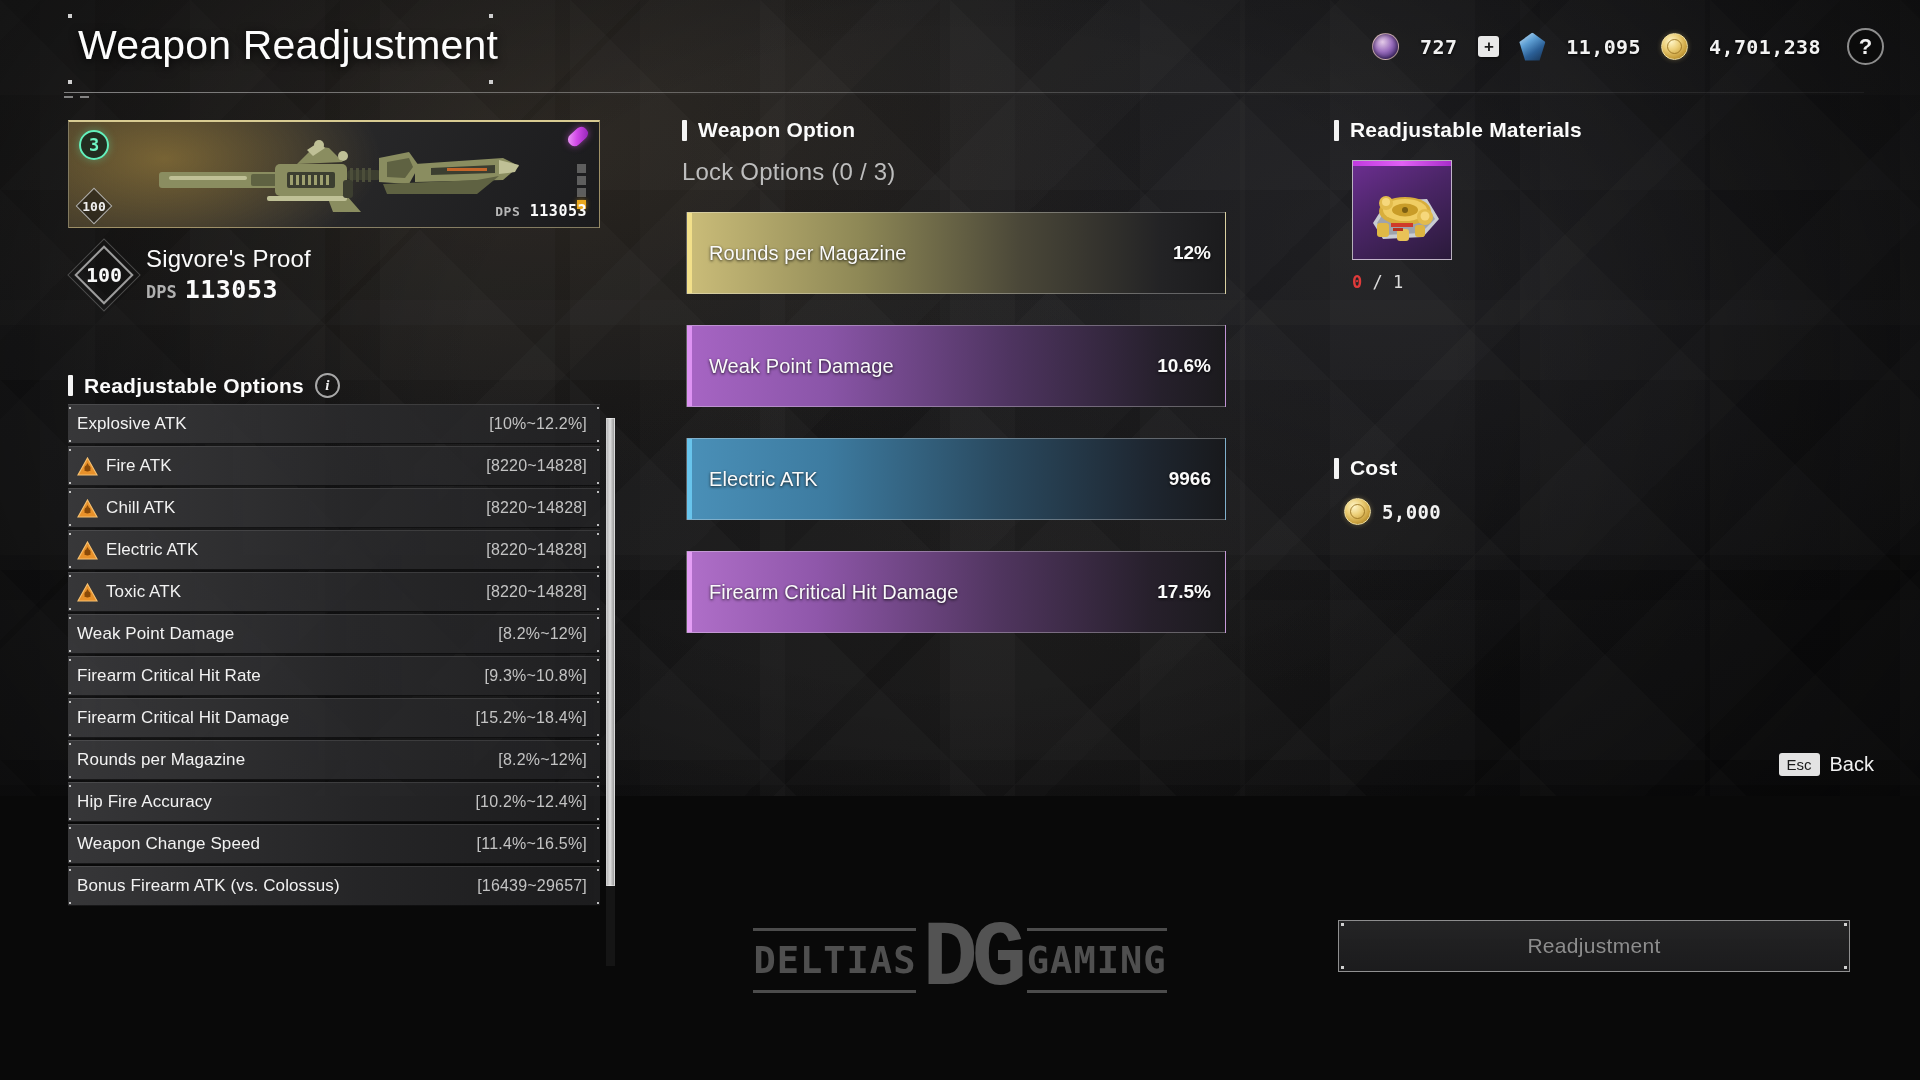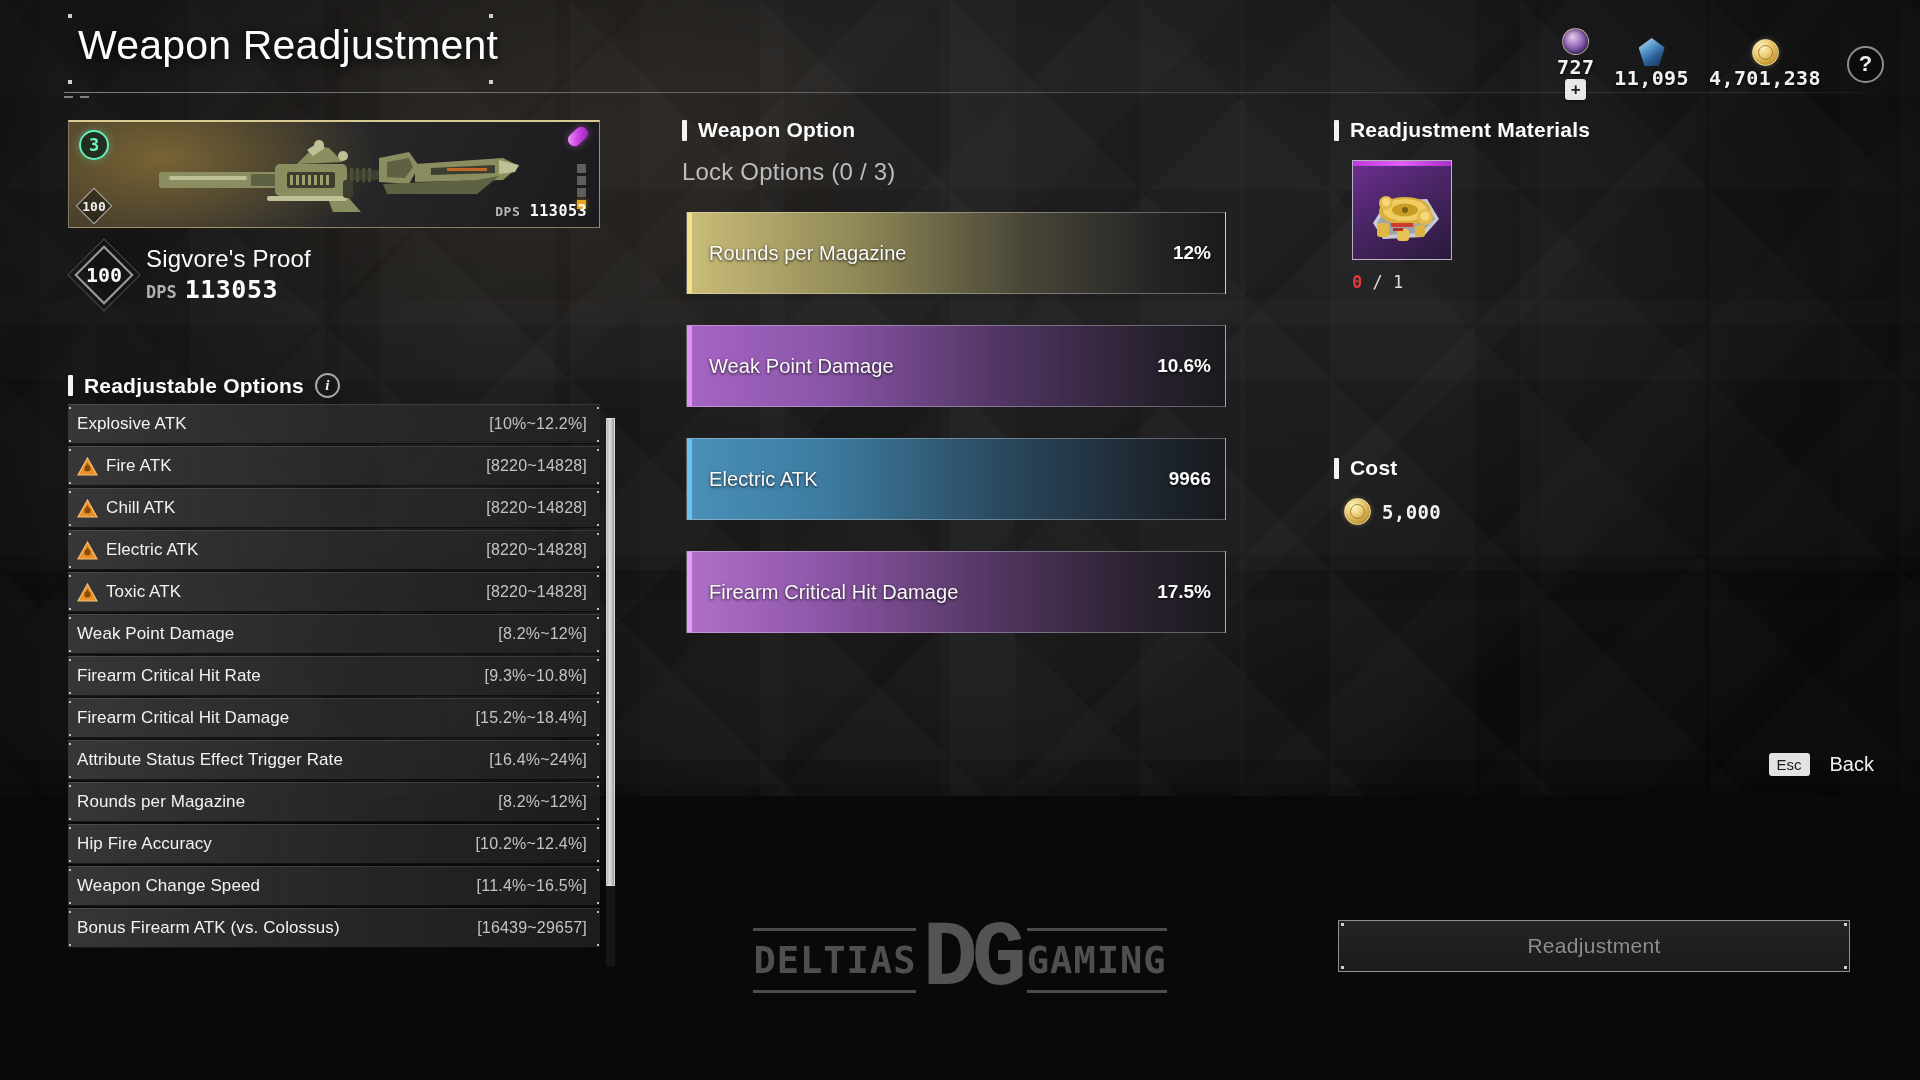--- a/index.html
+++ b/index.html
@@ -58,21 +58,21 @@
   #header-divider {
     position: absolute; left: 64px; top: 92px; width: 1800px; height: 1px;
     background: linear-gradient(90deg, rgba(255,255,255,0.45), rgba(255,255,255,0.16) 60%, rgba(255,255,255,0.05));
   }
   .dash { position: absolute; top: 96px; width: 9px; height: 2px; background: rgba(220,220,220,0.55); }
 
   #currencies {
     position: absolute; right: 36px; top: 28px;
     display: flex; align-items: center; gap: 20px;
   }
-  .cur { display: flex; align-items: center; gap: 0; flex-direction: column; }
+  .cur { display: flex; align-items: center; gap: 21px; }
   .cur-val {
     font-size: 20px; font-weight: 700; color: #f2f2f2;
     letter-spacing: 0.4px;
     font-family: "DejaVu Sans Mono", monospace;
     text-shadow: 0 1px 3px #000;
   }
   .icon-orb {
     width: 27px; height: 27px; border-radius: 50%;
     background: radial-gradient(circle at 38% 32%, #e4cbe8 0%, #9b6fbe 42%, #5a3a86 72%, #2d1d45 100%);
     border: 1px solid rgba(235,215,160,0.55);
@@ -361,21 +361,21 @@
   #watermark .wm-mono {
     font-size: 92px; font-weight: 700; color: #c2c2c2;
     font-family: Liberation Mono, monospace;
     margin: 0 6px; line-height: 0.9;
     letter-spacing: -6px;
   }
 
   
   #bottom-bar {
     position: absolute; right: 46px; bottom: 20px;
-    display: flex; align-items: center; gap: 20px;
+    display: flex; align-items: center; gap: 10px;
   }
   #esc-key {
     background: #e3e3e3; color: #1a1a1a;
     font-size: 15px; font-weight: 400;
     padding: 3px 8px; border-radius: 3px; line-height: 1.15;
   }
   #back-label { font-size: 20px; color: #f0f0f0; }
 </style>
 </head>
 <body>
@@ -570,26 +570,20 @@
         <span class="opt-range">[9.3%~10.8%]</span>
       </div>
       <div class="opt-row">
         <div class="opt-left">
           <span class="opt-name">Firearm Critical Hit Damage</span>
         </div>
         <span class="opt-range">[15.2%~18.4%]</span>
       </div>
       <div class="opt-row">
         <div class="opt-left">
-          <span class="opt-name">Attribute Status Effect Trigger Rate</span>
-        </div>
-        <span class="opt-range">[16.4%~24%]</span>
-      </div>
-      <div class="opt-row">
-        <div class="opt-left">
           <span class="opt-name">Rounds per Magazine</span>
         </div>
         <span class="opt-range">[8.2%~12%]</span>
       </div>
       <div class="opt-row">
         <div class="opt-left">
           <span class="opt-name">Hip Fire Accuracy</span>
         </div>
         <span class="opt-range">[10.2%~12.4%]</span>
       </div>
@@ -633,21 +627,21 @@
       </div>
       <div class="wopt-bar grad-purple2">
         <span class="accent"></span>
         <span class="wopt-label">Firearm Critical Hit Damage</span>
         <span class="wopt-value">17.5%</span>
       </div>
     </div>
 
   <div id="mats-head" class="layer sec-head">
     <div class="sec-bar"></div>
-    <div class="sec-title">Readjustment Materials</div>
+    <div class="sec-title">Readjustable Materials</div>
   </div>
   <div id="mat-slot" class="layer">
     <div class="rarity-bar"></div>
     <svg viewBox="0 0 100 100" width="100" height="100">
       <path d="M20 62 L34 40 L74 38 L86 58 L70 76 L30 78 Z" fill="#c9ccd2"></path>
       <path d="M24 62 L36 44 L72 42 L82 58 L68 72 L32 74 Z" fill="#9fa3ab"></path>
       <ellipse cx="52" cy="50" rx="26" ry="14" fill="#d8ae3c"></ellipse>
       <ellipse cx="52" cy="49" rx="22" ry="11" fill="#f0cd63"></ellipse>
       <ellipse cx="52" cy="49" rx="13" ry="6.5" fill="#c99c28"></ellipse>
       <circle cx="52" cy="49" r="3" fill="#7d5f12"></circle>

